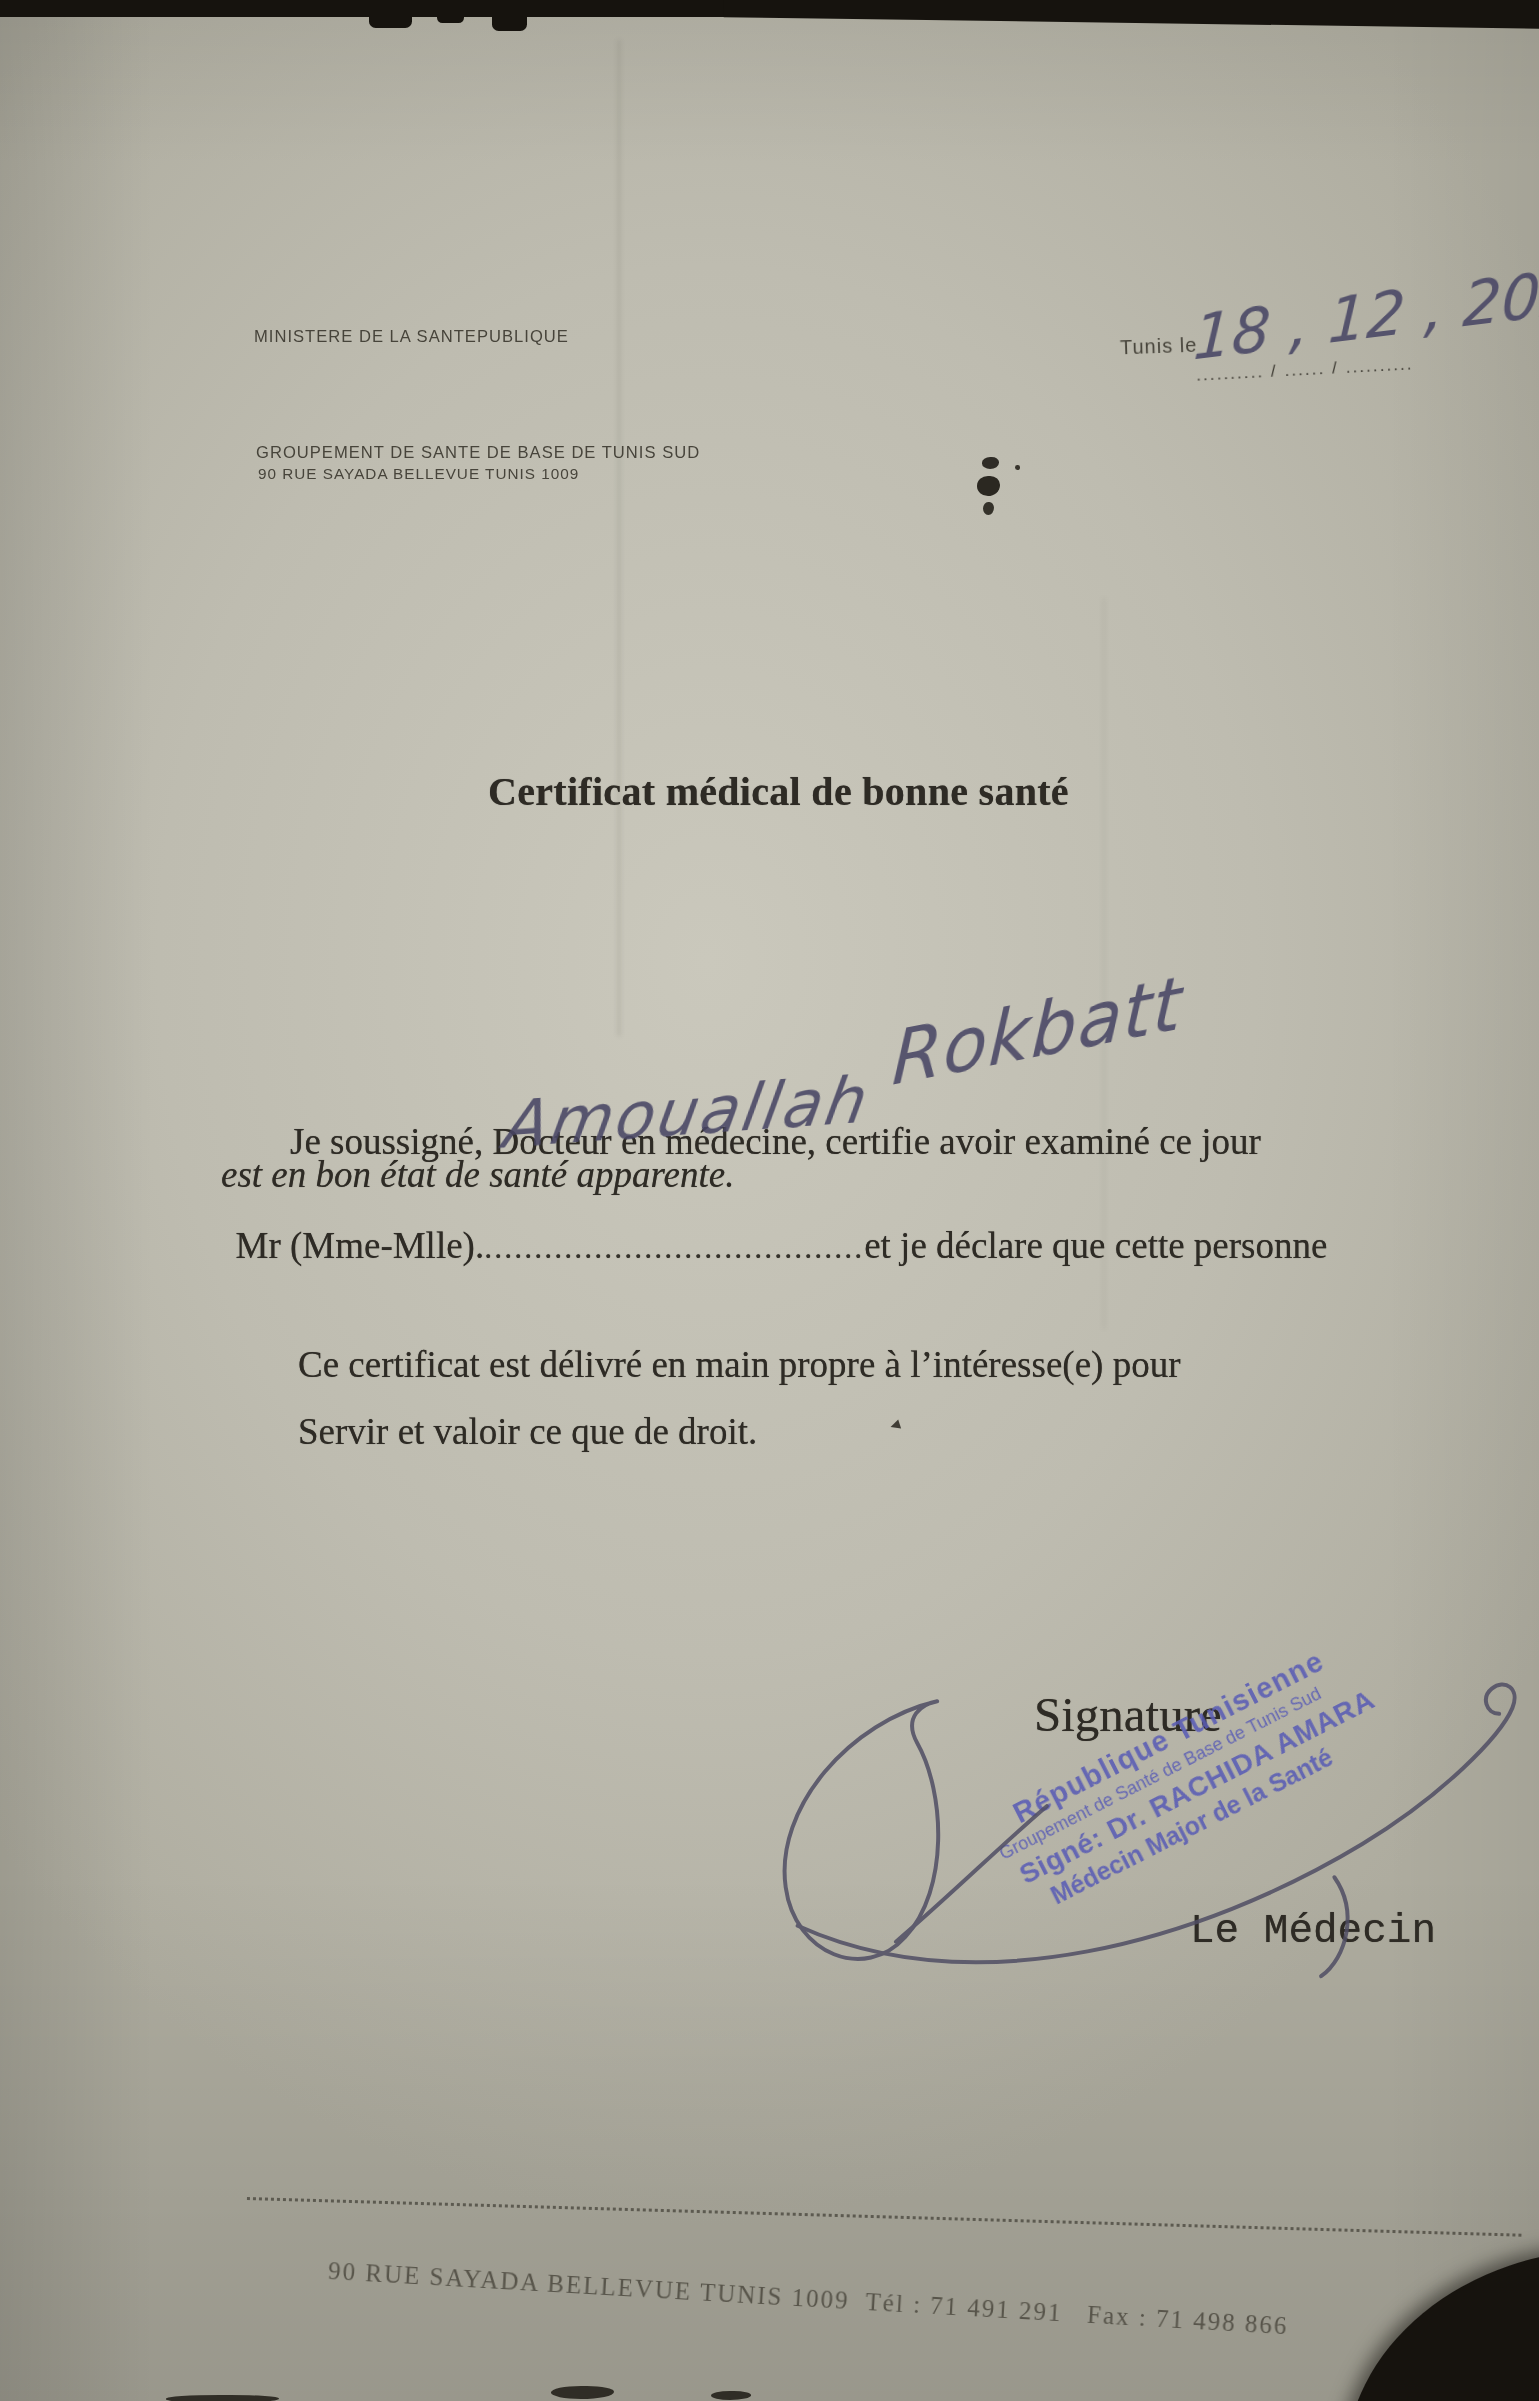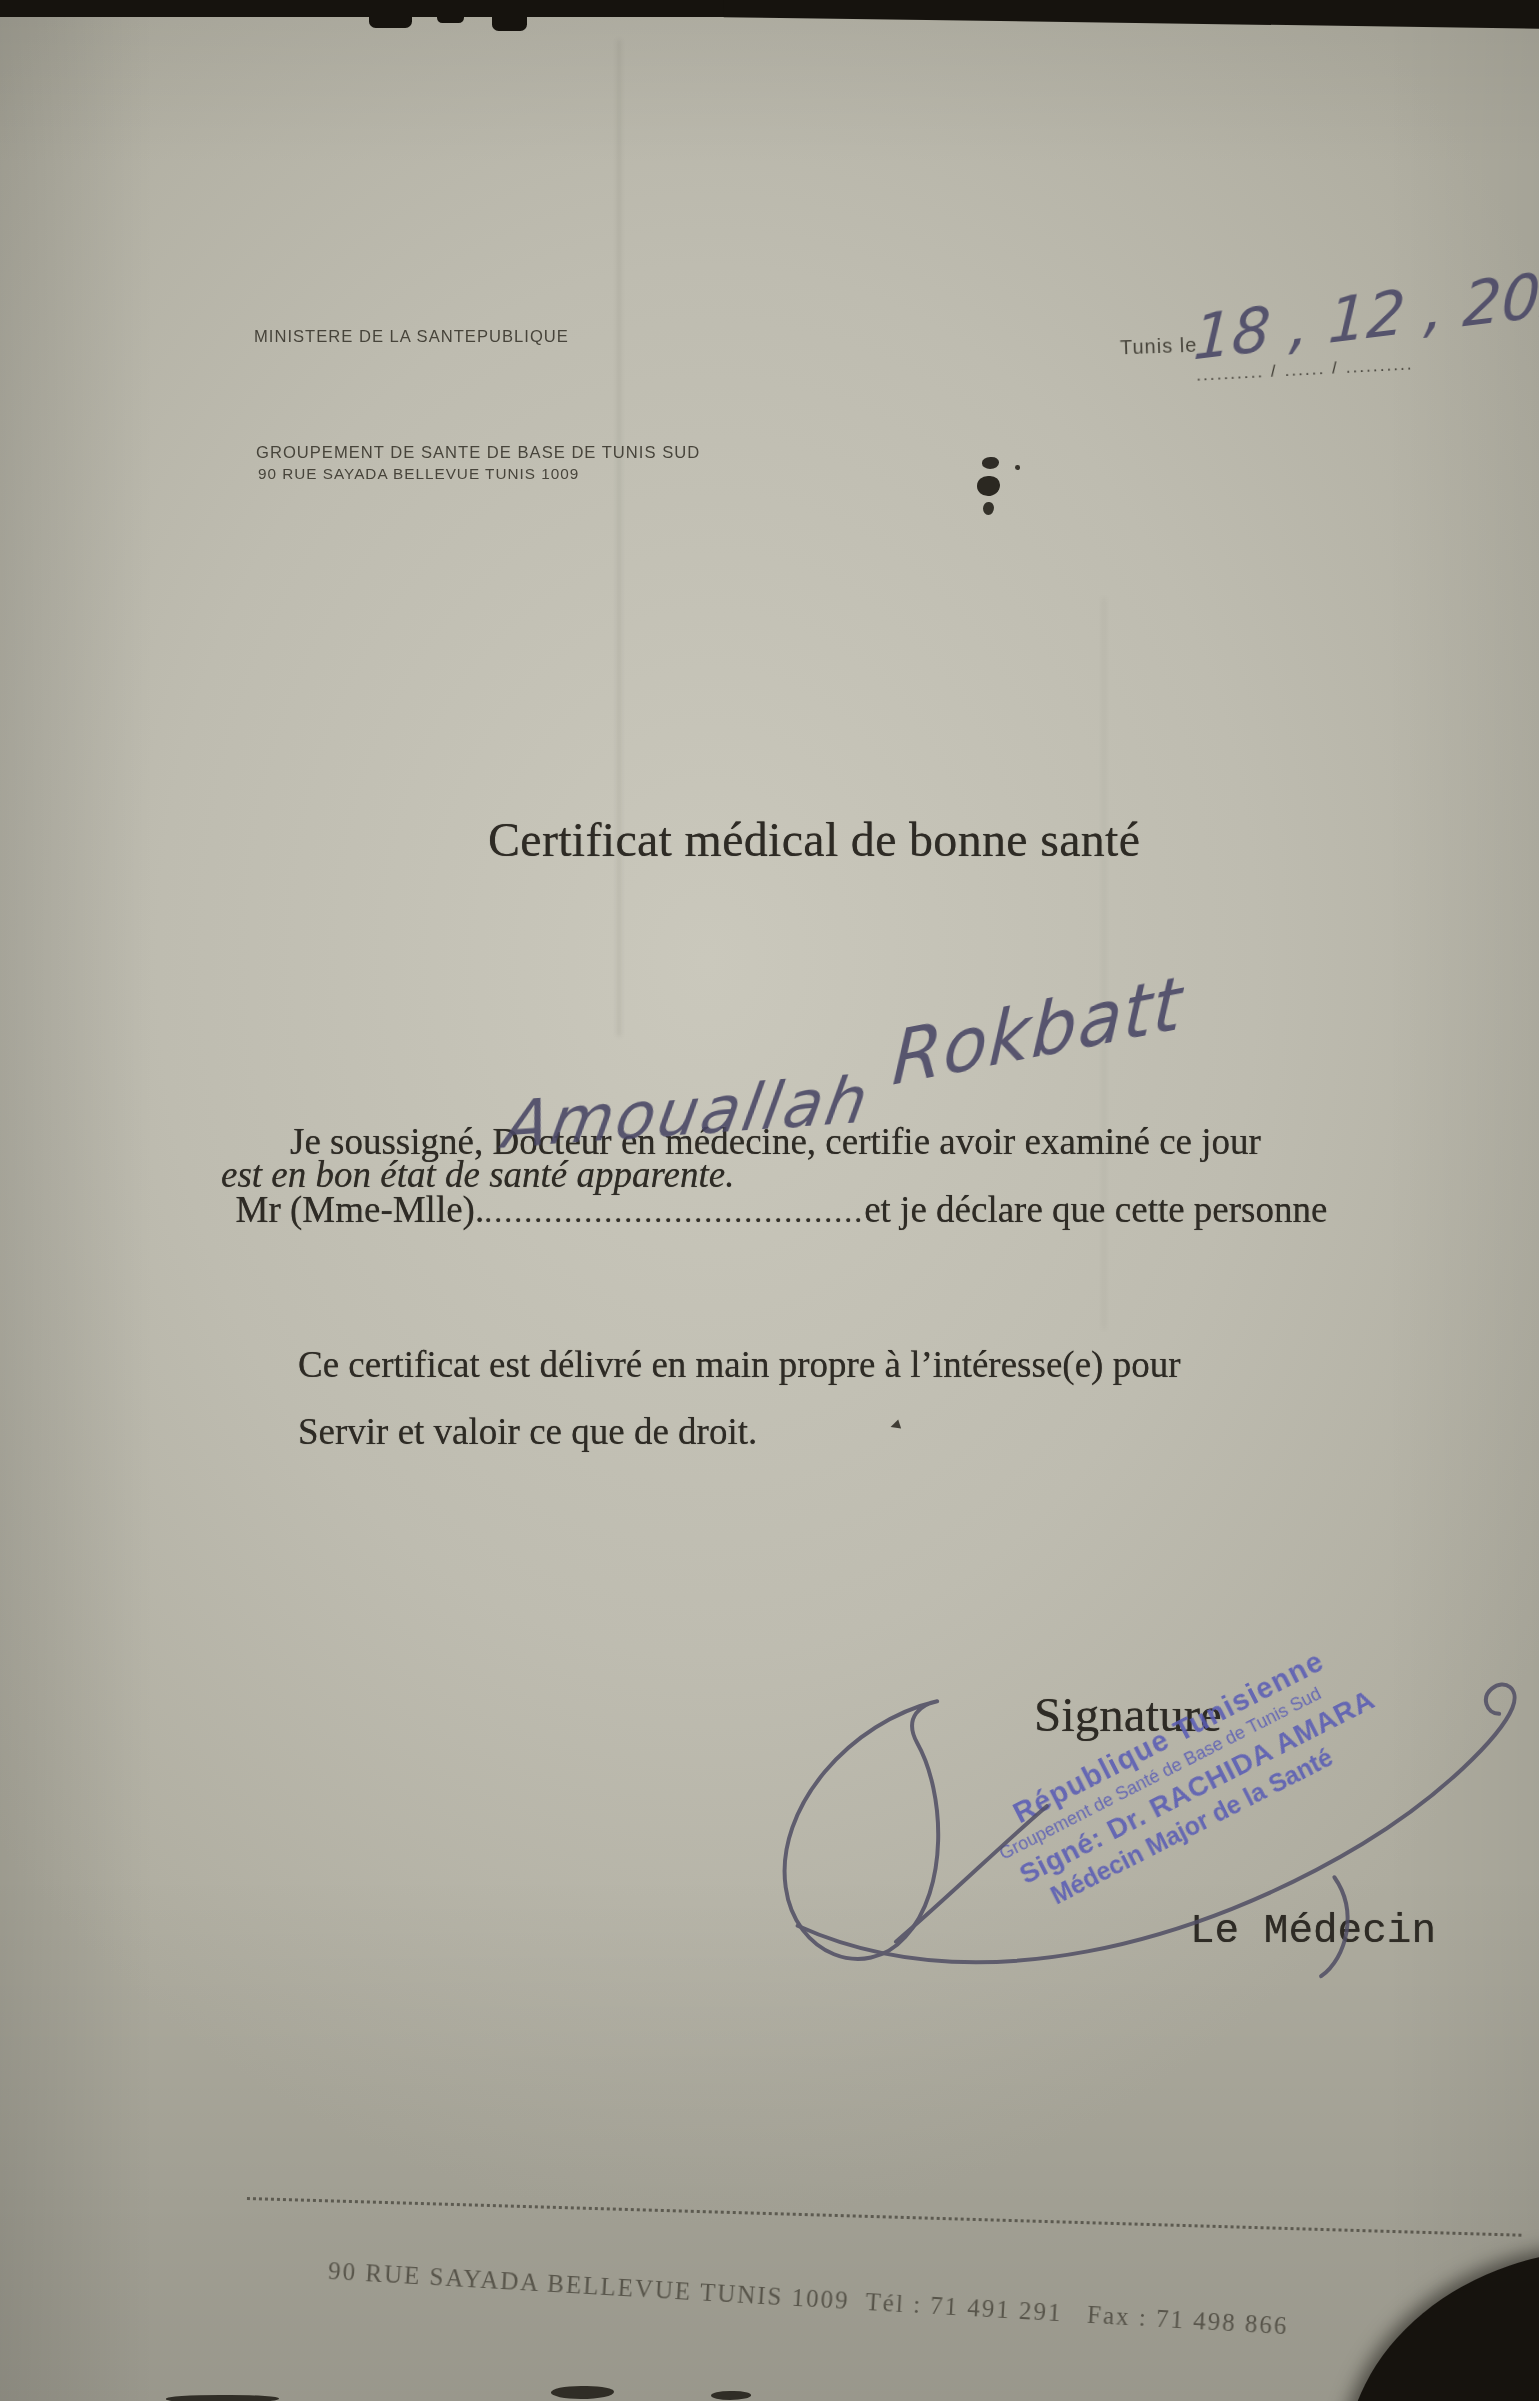--- a/index.html
+++ b/index.html
@@ -79,24 +79,24 @@
 
 <div class="abs stamped" style="left:1120px;top:335px;font-size:20px;transform:rotate(-2deg);">Tunis le</div>
 <div class="abs stamped dots" style="left:1196px;top:359px;font-size:17.3px;transform:rotate(-3deg);">.......... / ...... / ..........</div>
 <div class="abs hand" style="left:1192px;top:276px;font-size:61px;transform:rotate(-7deg) skewX(-10deg);">18 , 12 , 2021</div>
 
 <div class="blob" style="left:982px;top:457px;width:17.3px;height:12px;background:#201d17;"></div>
 <div class="blob" style="left:977px;top:476px;width:22.6px;height:20px;background:#1b1812;"></div>
 <div class="blob" style="left:983px;top:502px;width:10.6px;height:13.3px;background:#26231c;"></div>
 <div class="blob" style="left:1015px;top:465px;width:5.3px;height:5.3px;background:#2a271f;"></div>
 
-<div class="abs serif-ink" style="left:488px;top:812px;font-size:48px;letter-spacing:0.3px;">Certificat médical de bonne santé</div>
+<div class="abs serif-ink" style="left:488px;top:768px;font-size:40px;letter-spacing:0.3px;font-weight:bold;">Certificat médical de bonne santé</div>
 
 <div class="abs serif-ink" style="left:290px;top:1120px;font-size:37px;">Je soussigné, Docteur en médecine, certifie avoir examiné ce jour</div>
-<div class="abs serif-ink" style="left:217px;top:1145px;font-size:37px;text-align:center;">
+<div class="abs serif-ink" style="left:217px;top:1181px;font-size:37px;text-align:center;">
   <span>Mr (Mme-Mlle).</span><span class="dots" style="font-size:32px;">......................................</span><span>et je déclare que cette personne</span>
 </div>
 <div class="abs serif-ink" style="left:221px;top:1153px;font-size:37px;font-style:italic;">est en bon état de santé apparente.</div>
 
 <div class="abs hand" style="left:505px;top:1075px;font-size:64px;letter-spacing:2.7px;transform:rotate(-4deg) skewX(-14deg);">Amouallah</div>
 <div class="abs hand" style="left:890px;top:988px;font-size:73px;letter-spacing:1.3px;transform:rotate(-11deg) skewX(-14deg);">Rokbatt</div>
 
 <div class="abs serif-ink" style="left:298px;top:1343px;font-size:37px;">Ce certificat est délivré en main propre à l’intéresse(e) pour</div>
 <div class="abs serif-ink" style="left:298px;top:1410px;font-size:37px;">Servir et valoir ce que de droit.</div>
 <div class="abs" style="left:887px;top:1416px;font-size:16px;color:#2a2720;transform:rotate(-18deg);opacity:.85;">◄</div>

